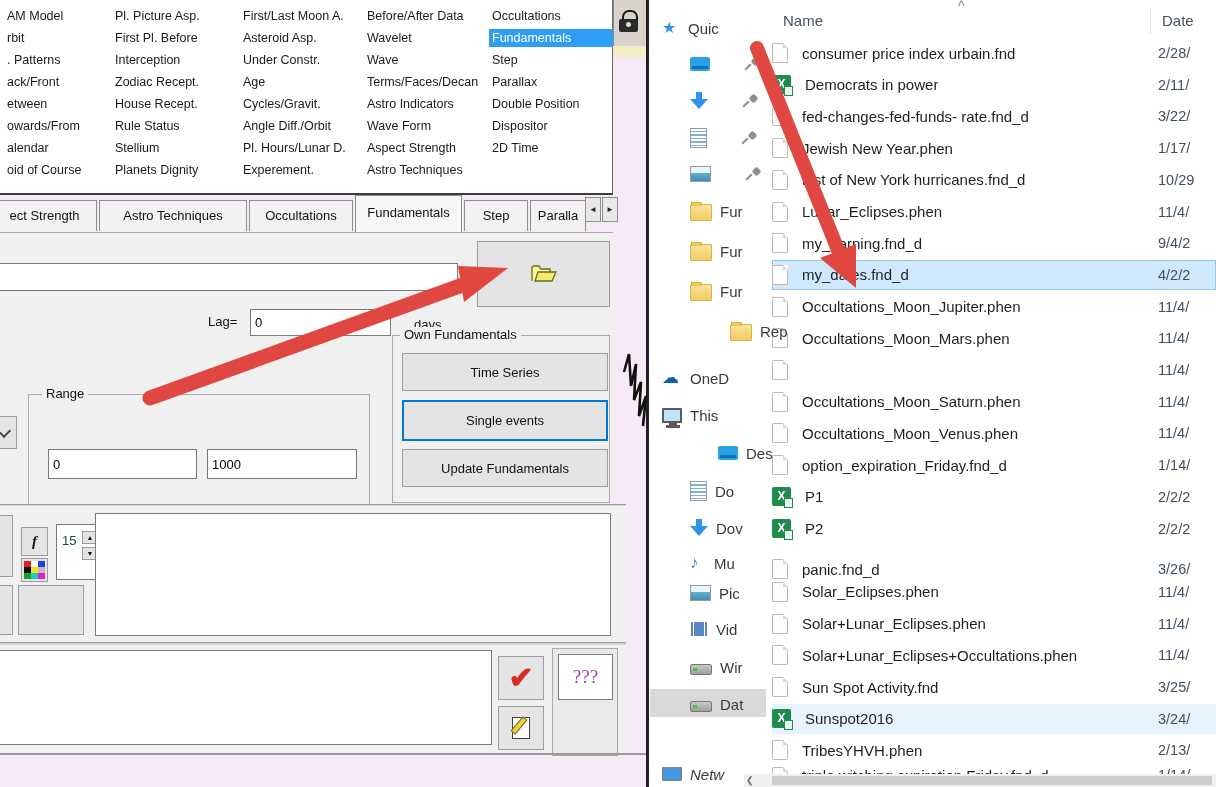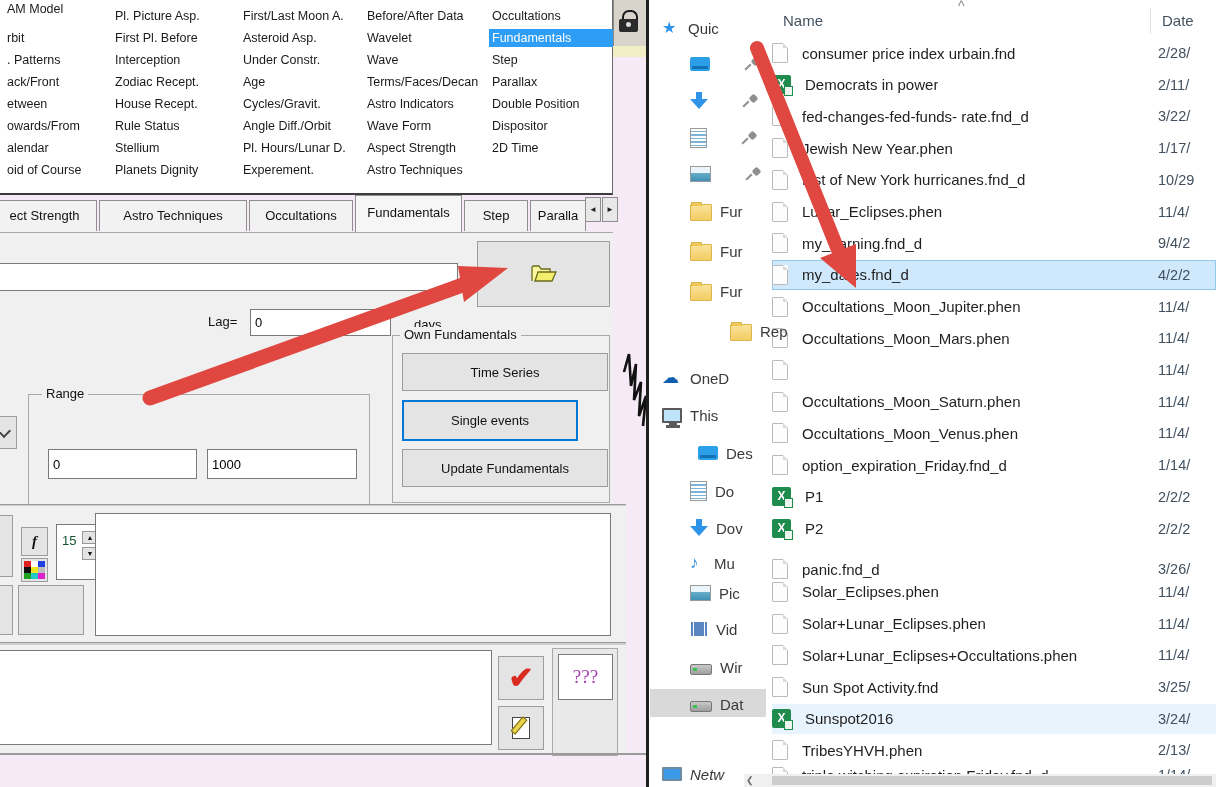--- a/index.html
+++ b/index.html
@@ -81,21 +81,21 @@
   .ic-videos{width:18px;height:14px;background:#5b86c2;border-left:4px double #fff;border-right:4px double #fff;box-sizing:border-box;}
   .ic-drive{width:20px;height:9px;background:linear-gradient(#c9c9c9,#9e9e9e);border:1px solid #777;border-radius:2px;margin-top:5px;}
   .ic-drive:after{content:"";position:absolute;left:2px;top:3px;width:4px;height:3px;background:#39c24c;}
   .ic-network{width:20px;height:14px;background:#3d9ae8;border:2px solid #6d8aa5;border-radius:1px;box-sizing:border-box;}
   #arrows{left:0;top:0;pointer-events:none;z-index:50;}
 </style>
 </head>
 <body>
 
 <div class="abs" id="menu-panel">
-    <div class="menu-item" style="left: 4px; top: 0; text-align: center;">AM Model</div>
+    <div class="menu-item" style="left: 4px; top: 7px; text-align: center;">AM Model</div>
     <div class="menu-item" style="left: 4px; top: 29px;">rbit</div>
     <div class="menu-item" style="left: 4px; top: 51px;">. Patterns</div>
     <div class="menu-item" style="left: 4px; top: 73px;">ack/Front</div>
     <div class="menu-item" style="left: 4px; top: 95px;">etween</div>
     <div class="menu-item" style="left: 4px; top: 117px;">owards/From</div>
     <div class="menu-item" style="left: 4px; top: 139px;">alendar</div>
     <div class="menu-item" style="left: 4px; top: 161px;">oid of Course</div>
     <div class="menu-item" style="left: 112px; top: 7px;">Pl. Picture Asp.</div>
     <div class="menu-item" style="left: 112px; top: 29px;">First Pl. Before</div>
     <div class="menu-item" style="left: 112px; top: 51px;">Interception</div>
@@ -163,21 +163,21 @@
     </svg>
   </div>
   <span class="abs" style="left:208px;top:81px;font-size:13px;">Lag=</span>
   <input class="abs sunken" style="left: 250px; top: 76px; width: 141px; height: 27px;" type="text" value="0">
   <span class="abs" style="left:414px;top:84px;font-size:13px;">days</span>
 
   <div class="abs groupbox" style="left:392px;top:102px;width:218px;height:168px;"></div>
   <span class="grouplabel" style="left:400px;top:94px;">Own Fundamentals</span>
   <div class="abs" id="own-buttons">
       <div class="abs btn" style="left: 402px; top: 120px; width: 206px; height: 38px;">Time Series</div>
-      <div class="abs btn focused" style="left: 402px; top: 167px; width: 176px; height: 41px;">Single events</div>
+      <div class="abs btn focused" style="left: 402px; top: 167px; width: 206px; height: 41px;">Single events</div>
       <div class="abs btn" style="left: 402px; top: 216px; width: 206px; height: 38px;">Update Fundamentals</div>
     </div>
 
   <div class="abs groupbox" style="left:28px;top:161px;width:342px;height:135px;"></div>
   <span class="grouplabel" style="left:42px;top:153px;">Range</span>
   <input class="abs sunken" style="left: 48px; top: 216px; width: 149px; height: 30px;" type="text" value="0">
   <input class="abs sunken" style="left: 207px; top: 216px; width: 150px; height: 30px;" type="text" value="1000">
 
   <div class="abs btn" style="left:-10px;top:183px;width:27px;height:33px;">
     <span class="chev" style="margin-top:-4px;"></span>
@@ -413,21 +413,21 @@
     <span>Rep</span>
   </div>
 <div class="abs side-item" style="left: 662px; top: 366px;">
     <span class="ic ic-onedrive">☁</span>
     <span>OneD</span>
   </div>
 <div class="abs side-item" style="left: 662px; top: 403px;">
     <span class="ic ic-this-pc"></span>
     <span>This</span>
   </div>
-<div class="abs side-item" style="left: 690px; top: 441px; padding-left: 8px;">
+<div class="abs side-item" style="left: 710px; top: 441px; padding-left: 8px;">
     <span class="ic ic-desktop"></span>
     <span>Des</span>
   </div>
 <div class="abs side-item" style="left: 690px; top: 479px;">
     <span class="ic ic-document"></span>
     <span>Do</span>
   </div>
 <div class="abs side-item" style="left: 690px; top: 516px;">
     <span class="ic ic-downloads"></span>
     <span>Dov</span>

